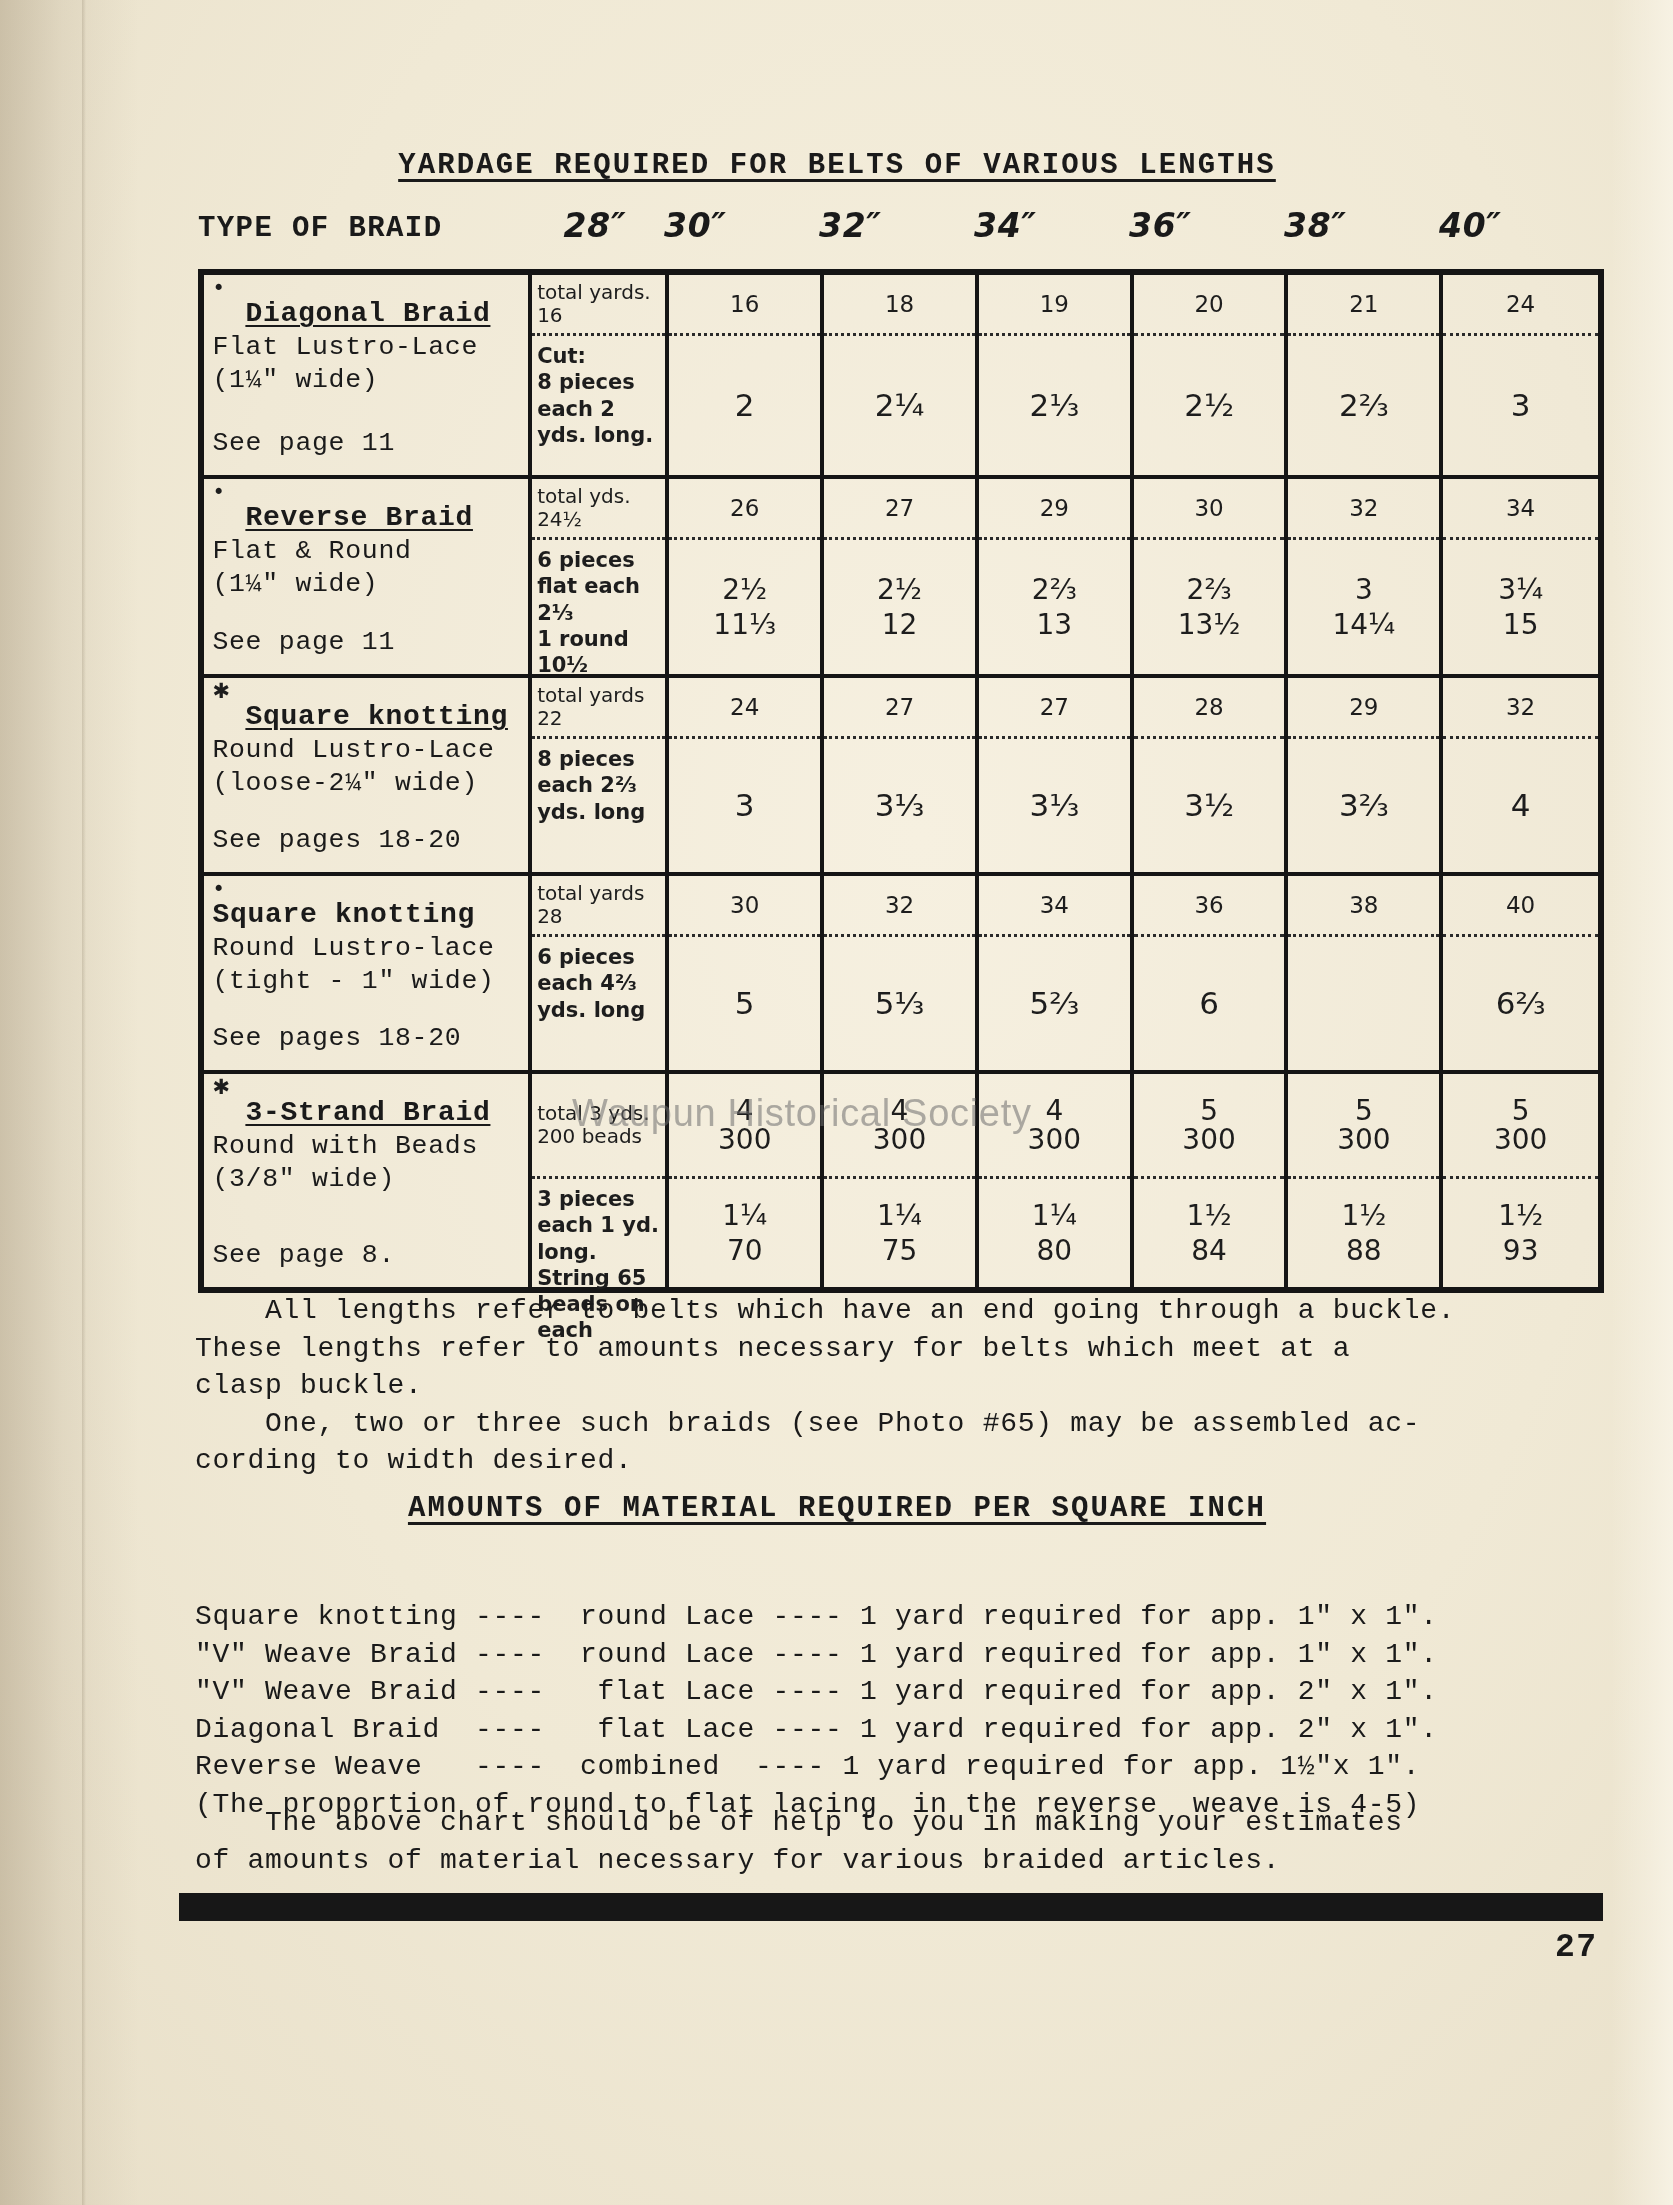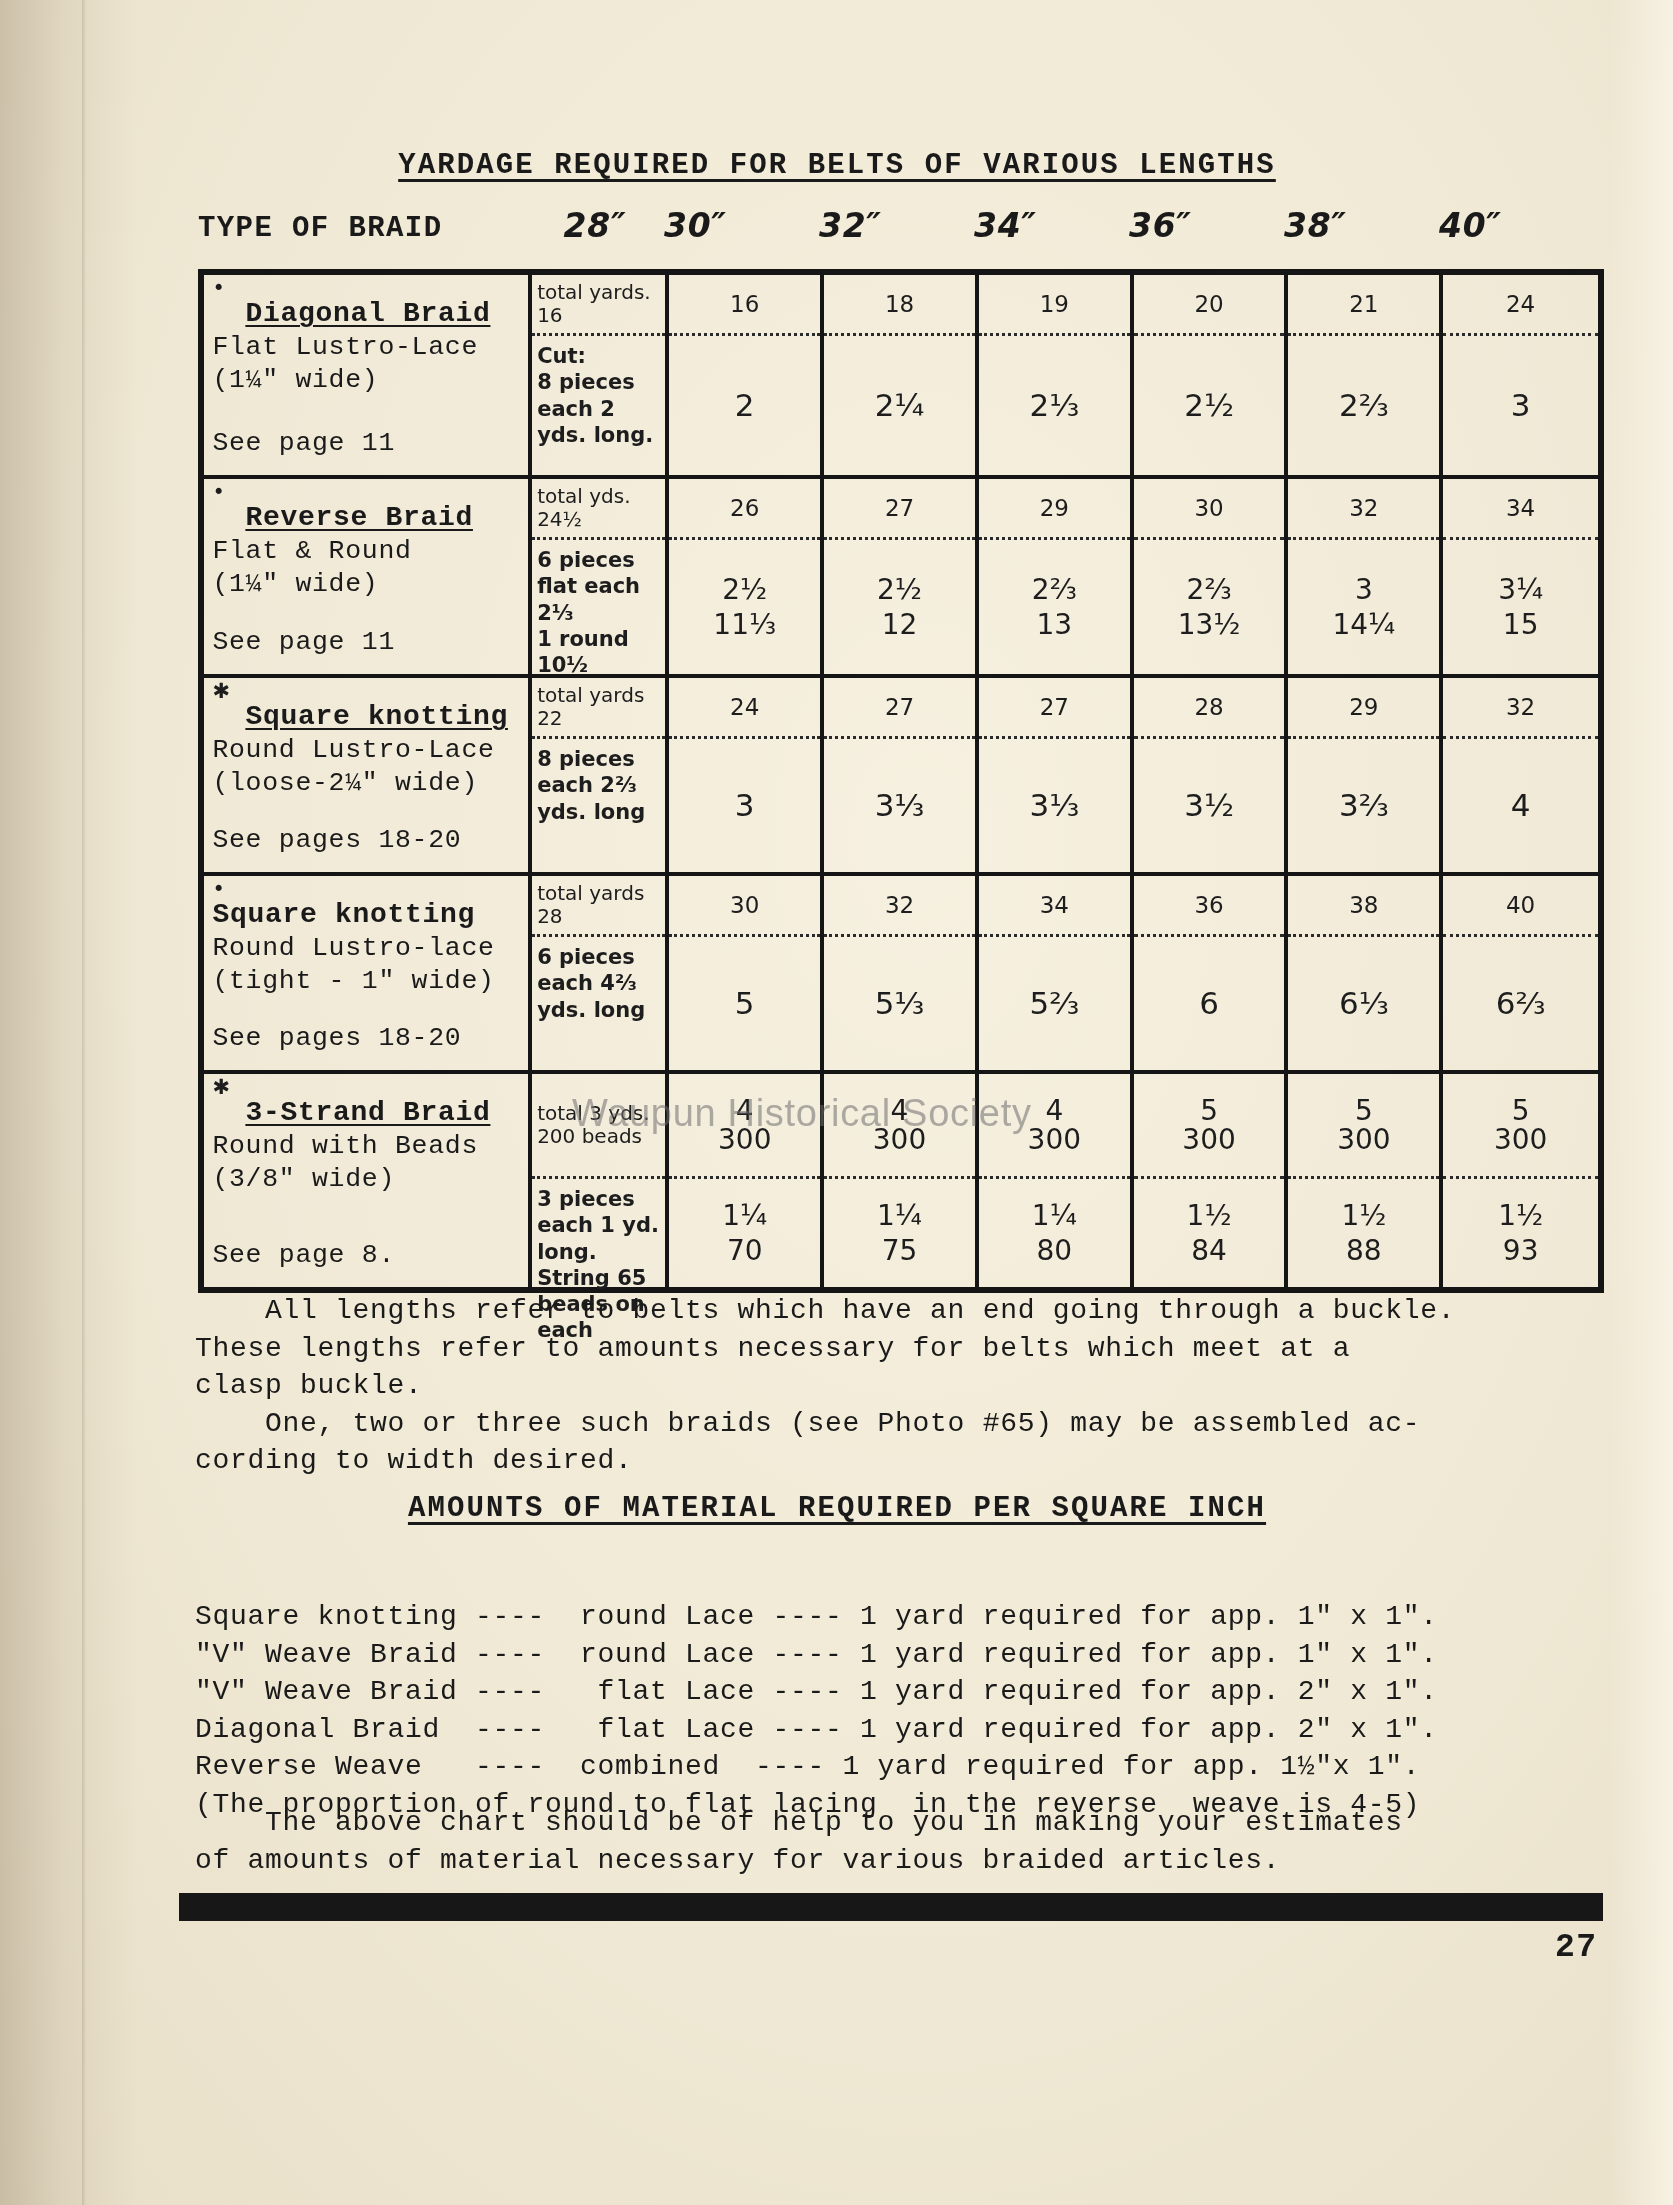--- a/index.html
+++ b/index.html
@@ -269,21 +269,20 @@
     <div class="cell vc">
       <div class="vt hw">34</div>
       <div class="vb hw">5⅔</div>
     </div>
     <div class="cell vc">
       <div class="vt hw">36</div>
       <div class="vb hw">6</div>
     </div>
     <div class="cell vc">
       <div class="vt hw">38</div>
-      <div class="vb hw">6⅓</div>
     </div>
     <div class="cell vc">
       <div class="vt hw">40</div>
       <div class="vb hw">6⅔</div>
     </div>
   </div>
 
   <div class="trow r5">
     <div class="cell lbl">
       <div class="marker hw">✱</div>

